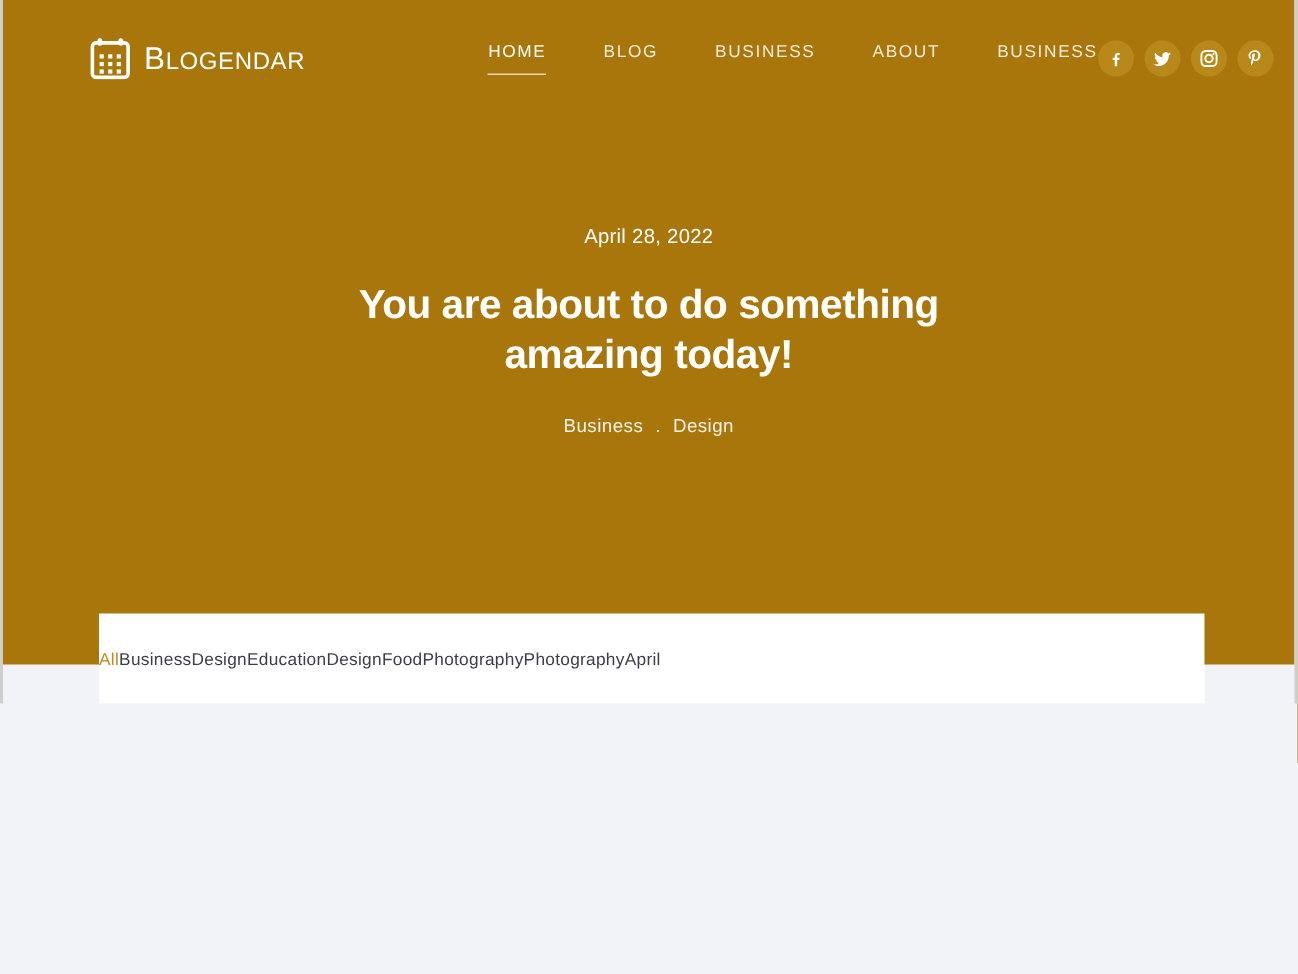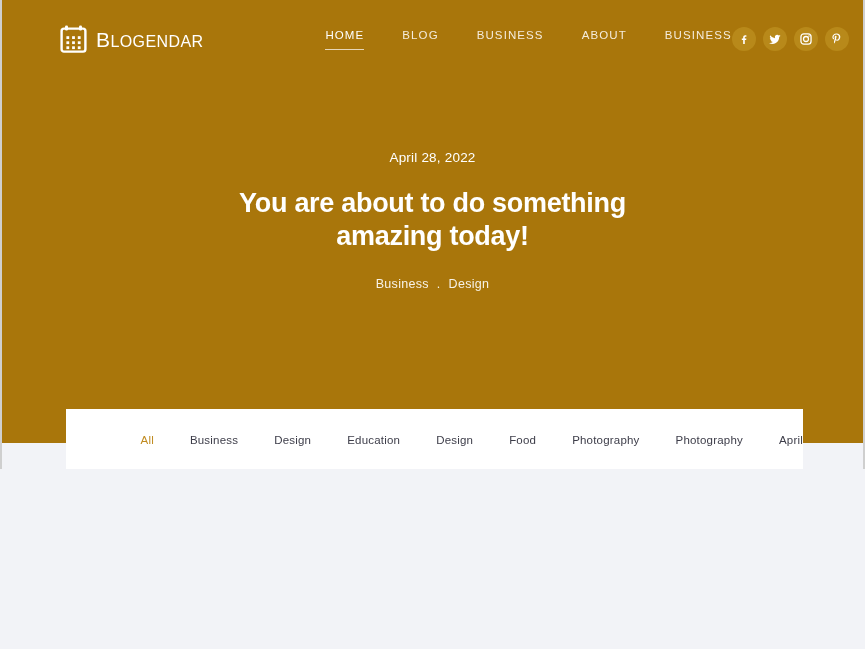--- a/index.html
+++ b/index.html
@@ -162,22 +162,21 @@
   
   .filter-bar {
     position: absolute;
     top: 409px;
     left: 64px;
     width: 737px;
     height: 62px;
     background: #ffffff;
     display: flex;
     align-items: center;
-    justify-content: flex-end;
-    gap: 36px;
+    justify-content: flex-start;
     z-index: 5;
   }
 
   .filter-item {
     font-size: 11.5px;
     color: #3d3d49;
     letter-spacing: 0.2px;
     white-space: nowrap;
     cursor: pointer;
     text-decoration: none;

